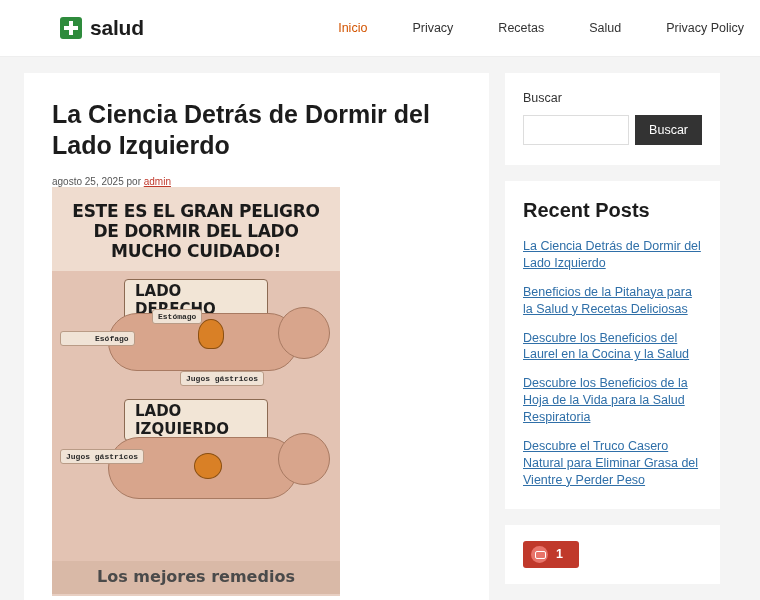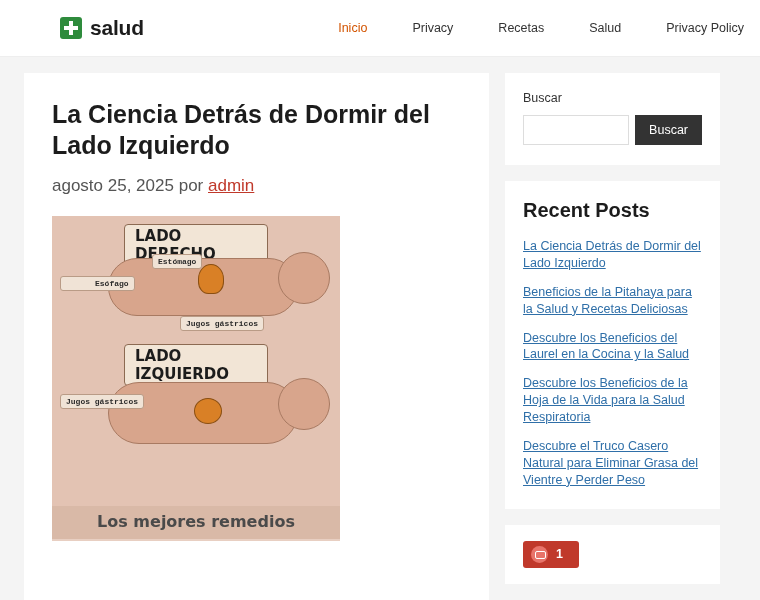--- a/index.html
+++ b/index.html
@@ -89,23 +89,22 @@
 
   
   .entry-title {
     font-size: 25px;
     line-height: 1.25;
     color: #1c1c1c;
     font-weight: bold;
     margin: 0 0 14px 0;
   }
   .entry-meta {
-    font-size: 17px;
+    font-size: 10px;
     color: #555555;
-    margin-bottom: 20px;
   }
   .entry-meta a {
     color: #c0392b;
     text-decoration: underline;
   }
 
   
   .infographic {
     width: 288px;
     background: #e8cfc2;
@@ -291,20 +290,25 @@
 
     <main class="article-col">
       <h1 class="entry-title">La Ciencia Detrás de Dormir del Lado Izquierdo</h1>
       <div class="entry-meta">
         <span>agosto 25, 2025</span>
         <span>por</span>
         <a href="#">admin</a>
       </div>
 
       <div class="infographic">
+        <div class="ig-head">
+          <div class="ig-head-line">ESTE ES EL GRAN PELIGRO</div>
+          <div class="ig-head-line">DE DORMIR DEL LADO</div>
+          <div class="ig-head-line">MUCHO CUIDADO!</div>
+        </div>
 
         <div class="ig-body">
 
           <div class="ig-band" style="top:8px;">LADO DERECHO</div>
 
           <div class="body-silhouette" style="left:56px; top:42px; width:190px; height:58px;"></div>
           <div class="body-silhouette" style="left:226px; top:36px; width:52px; height:52px; border-radius:50%;"></div>
           <div class="ig-organ" style="left:146px; top:48px; width:26px; height:30px;"></div>
 
           <div class="ig-label" style="left:8px; top:60px;padding-left:34px;">Esófago</div>

